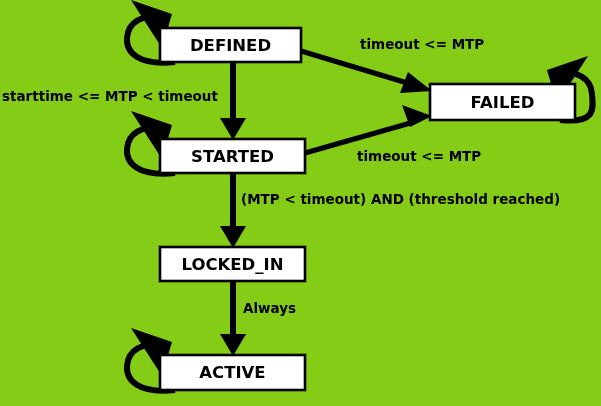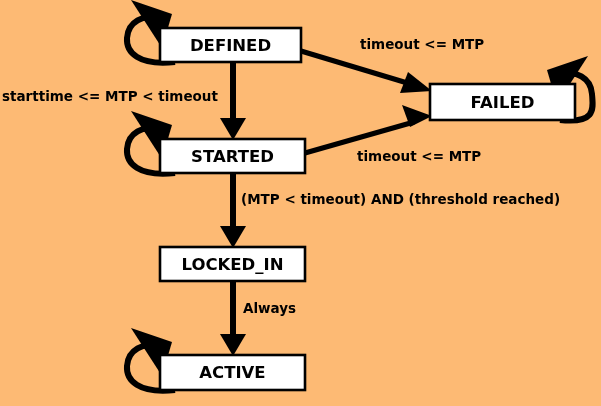--- a/index.html
+++ b/index.html
@@ -7,21 +7,21 @@
     padding: 0;
     background: #ffffff;
   }
   body {
     font-family: "DejaVu Sans", sans-serif;
   }
   #diagram-root {
     position: relative;
     width: 601px;
     height: 406px;
-    background: #fdba74;
+    background: #84cc16;
     overflow: hidden;
   }
   svg#state-diagram {
     display: block;
     width: 601px;
     height: 406px;
   }
   .state-box-rect {
     fill: #ffffff;
     stroke: #000000;

